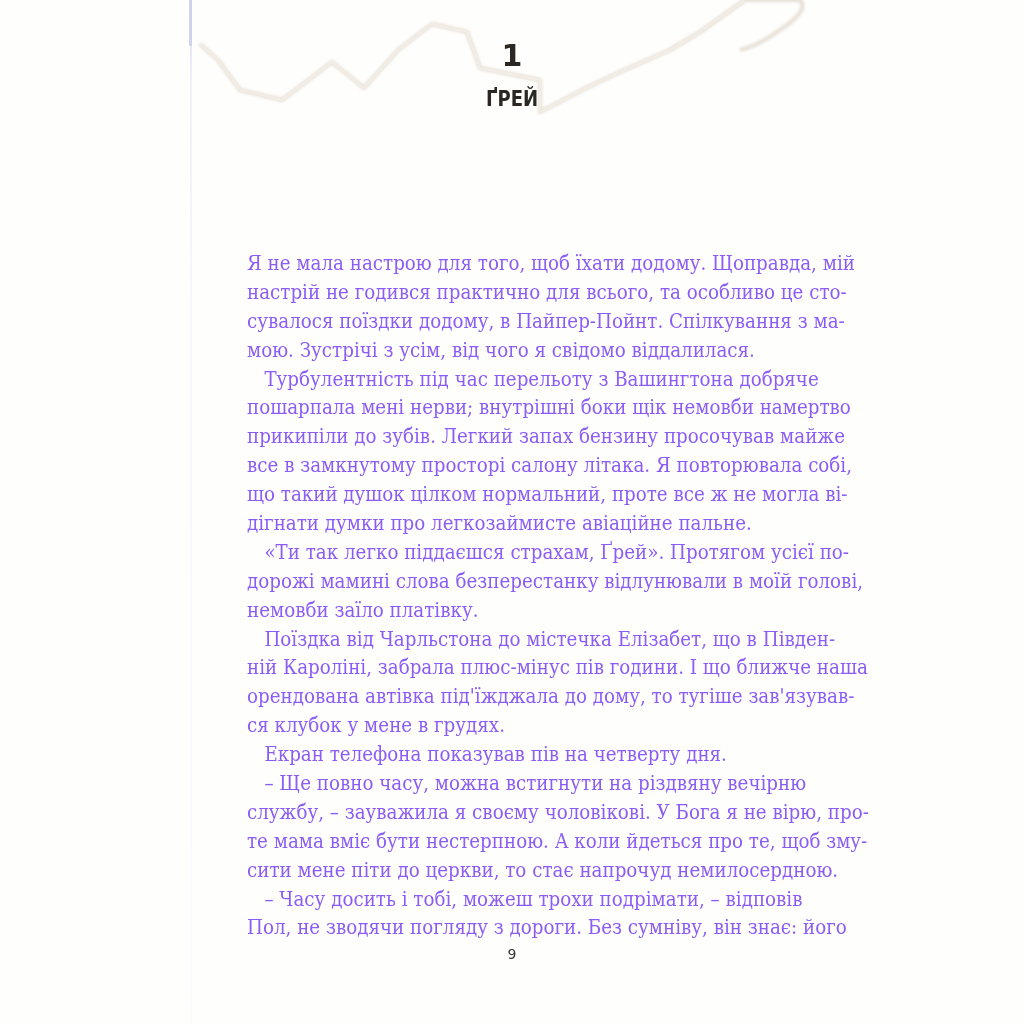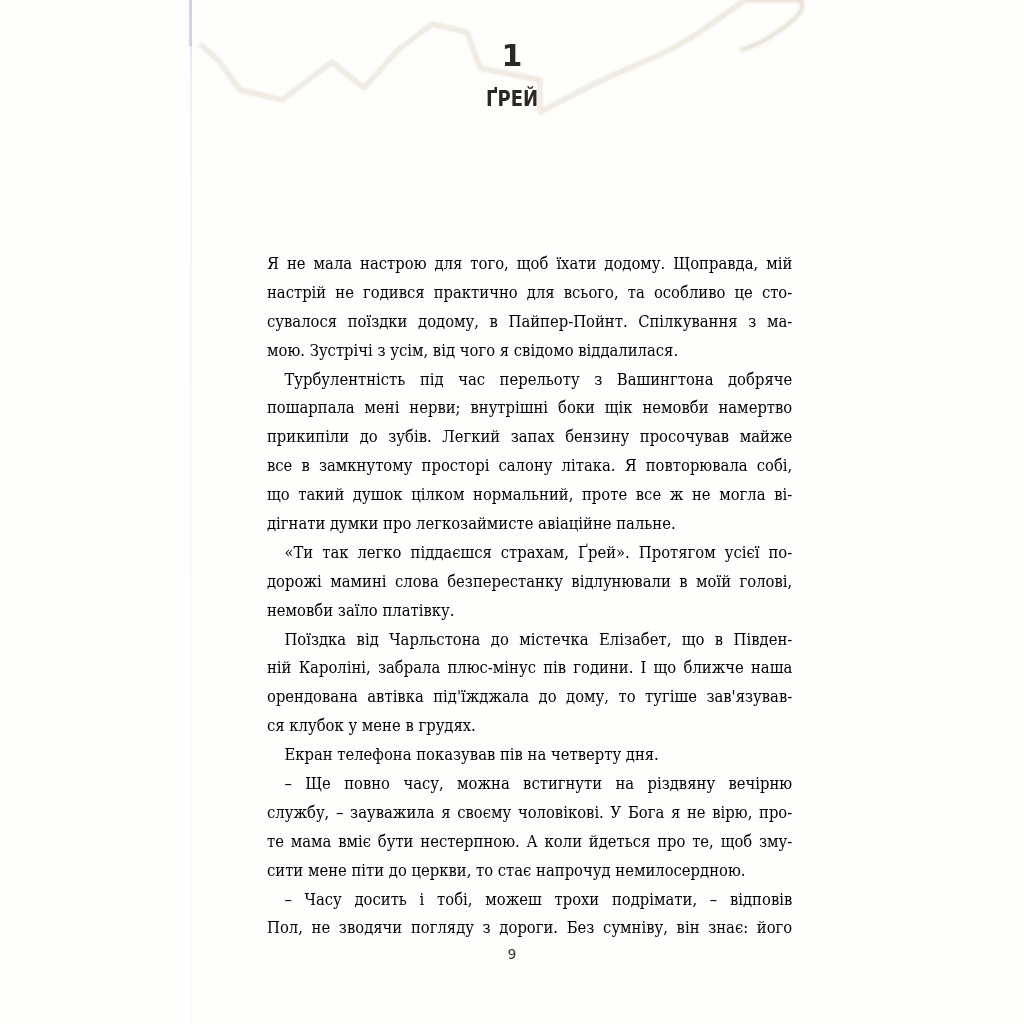--- a/index.html
+++ b/index.html
@@ -62,27 +62,27 @@
       text-align: center;
       font-family: "DejaVu Sans", sans-serif;
       font-weight: bold;
       font-size: 22px;
       color: #2b2824;
       transform: scaleX(0.82);
       transform-origin: center;
     }
     .body-text {
       position: absolute;
-      left: 267px;
+      left: 247px;
       top: 249px;
       width: 525px;
       font-family: "DejaVu Serif", serif;
-      font-size: 17px;
+      font-size: 21px;
       line-height: 28.9px;
-      color: #000000;
+      color: #8b5cf6;
     }
     .line {
       display: block;
       white-space: nowrap;
       text-align: justify;
       text-align-last: justify;
       height: 28.9px;
       transform: scaleX(0.87);
       transform-origin: left center;
       width: 115%;

